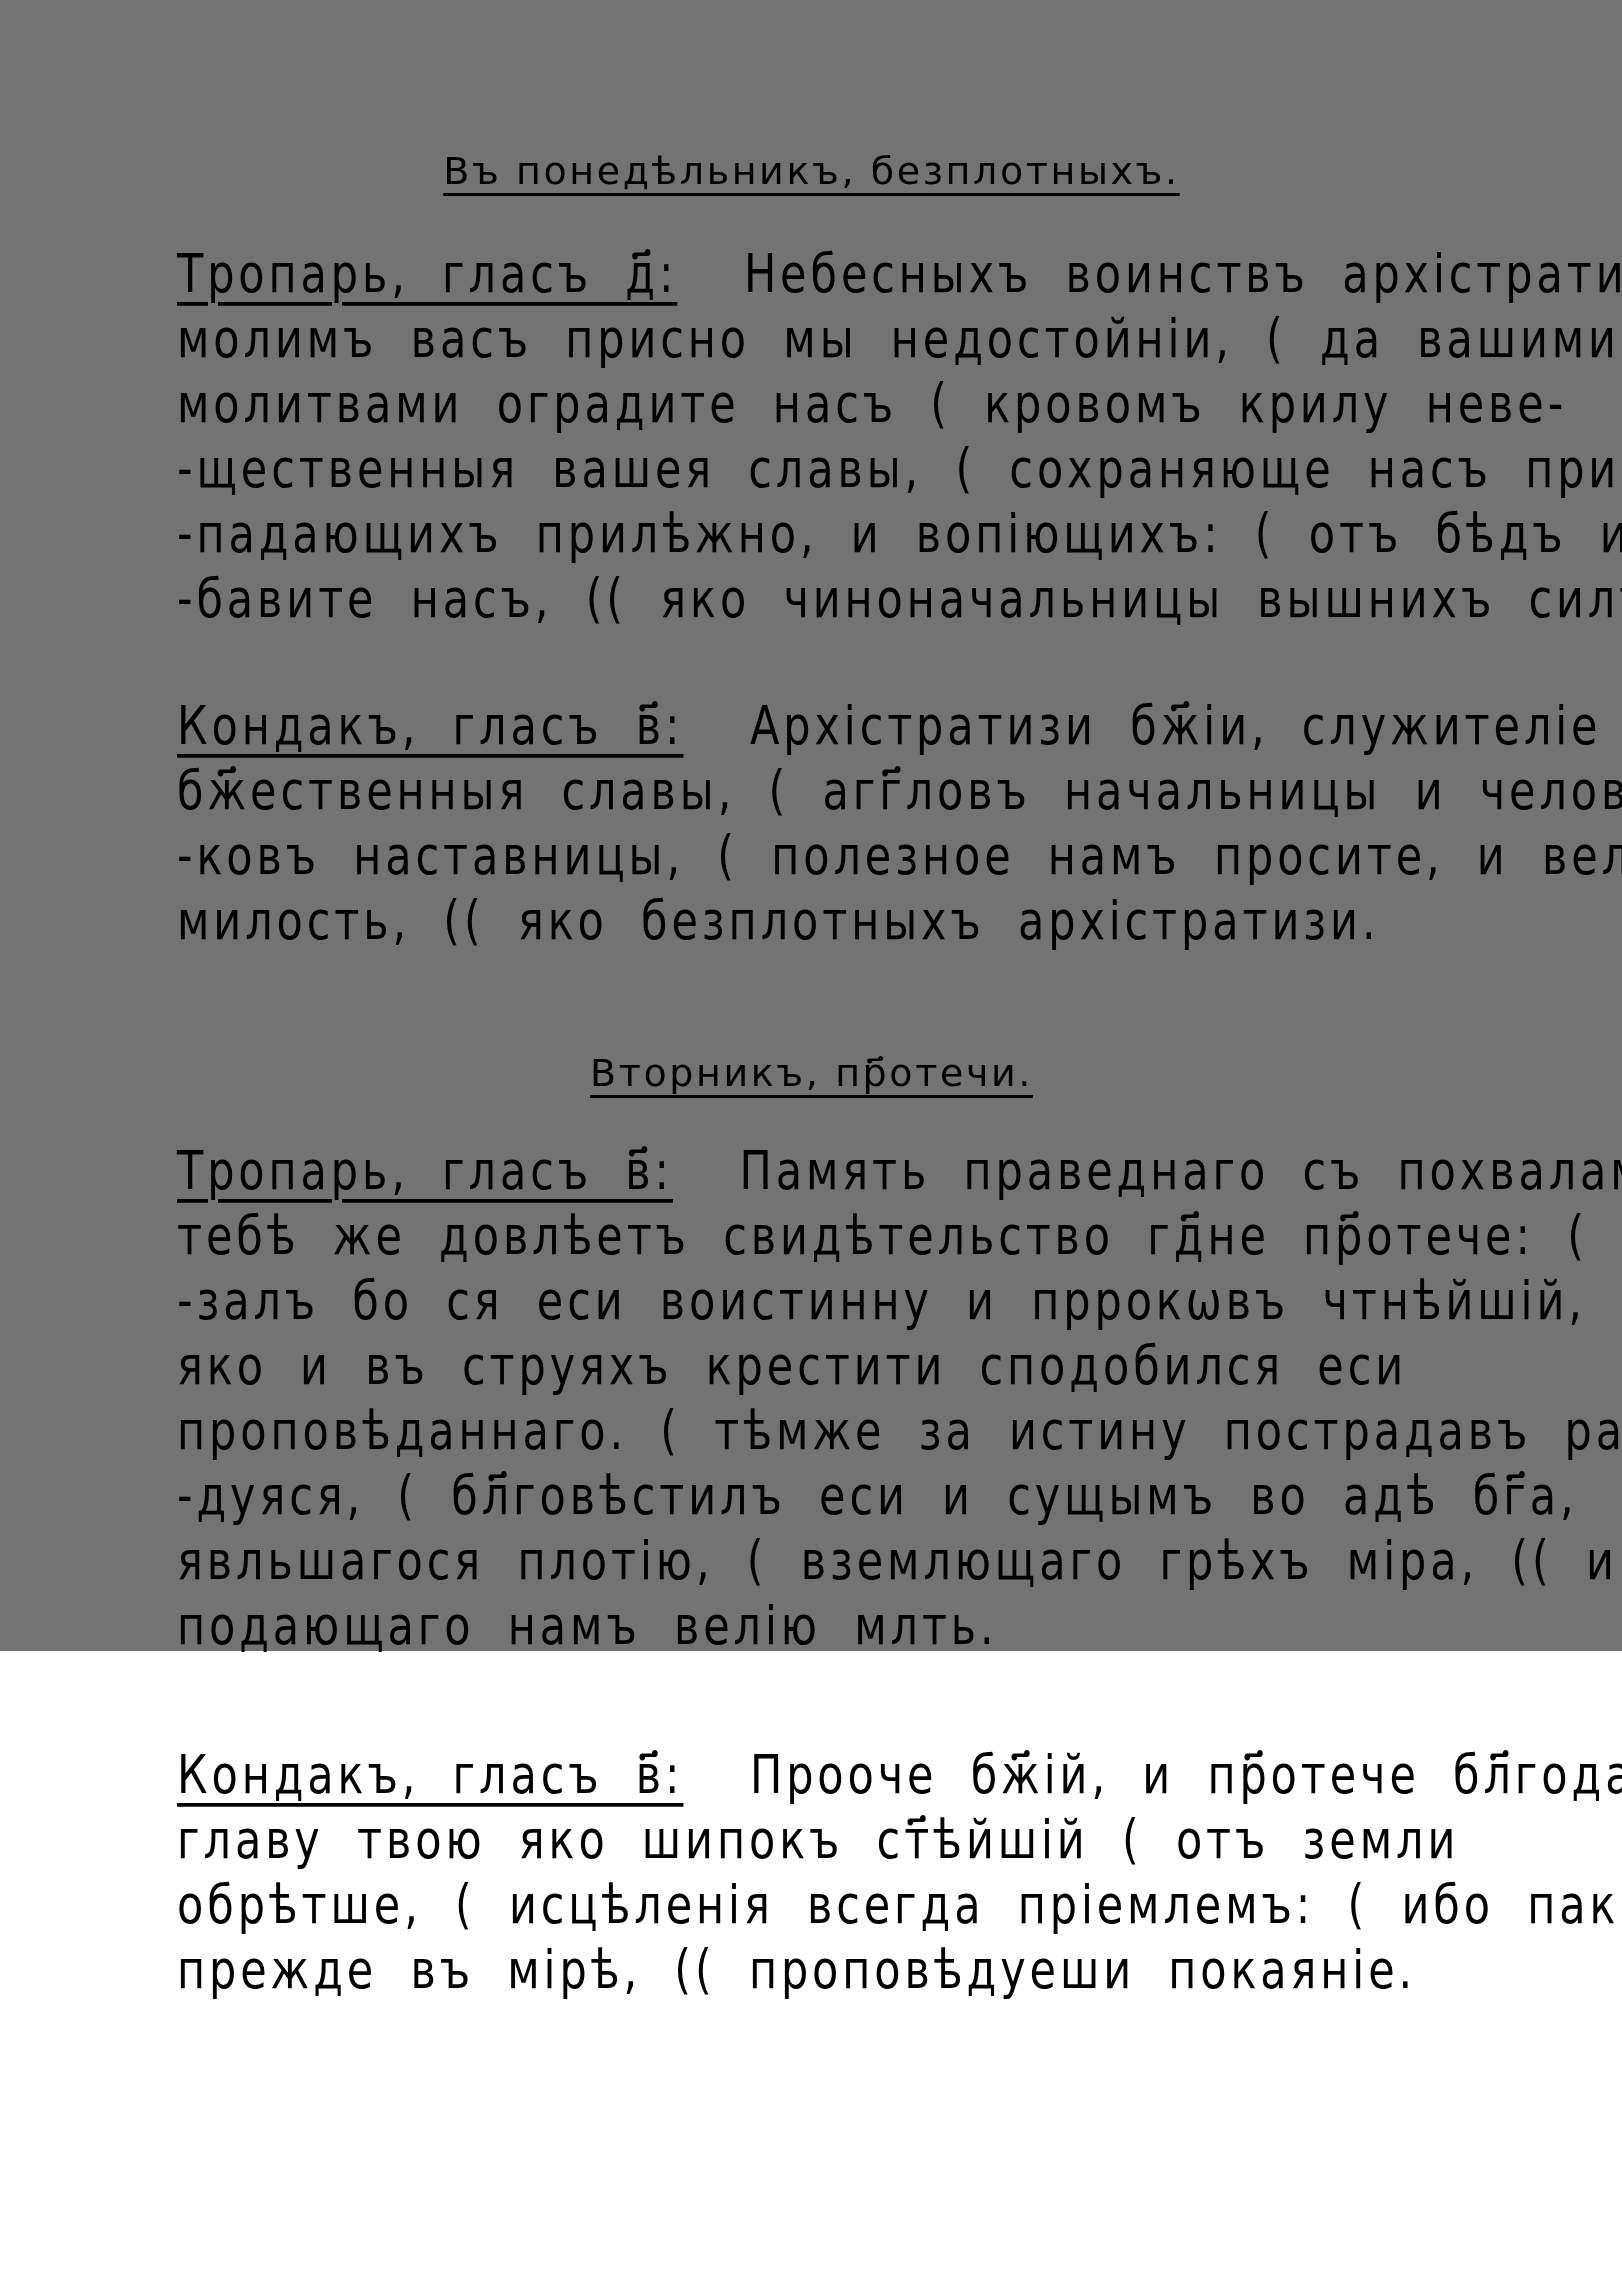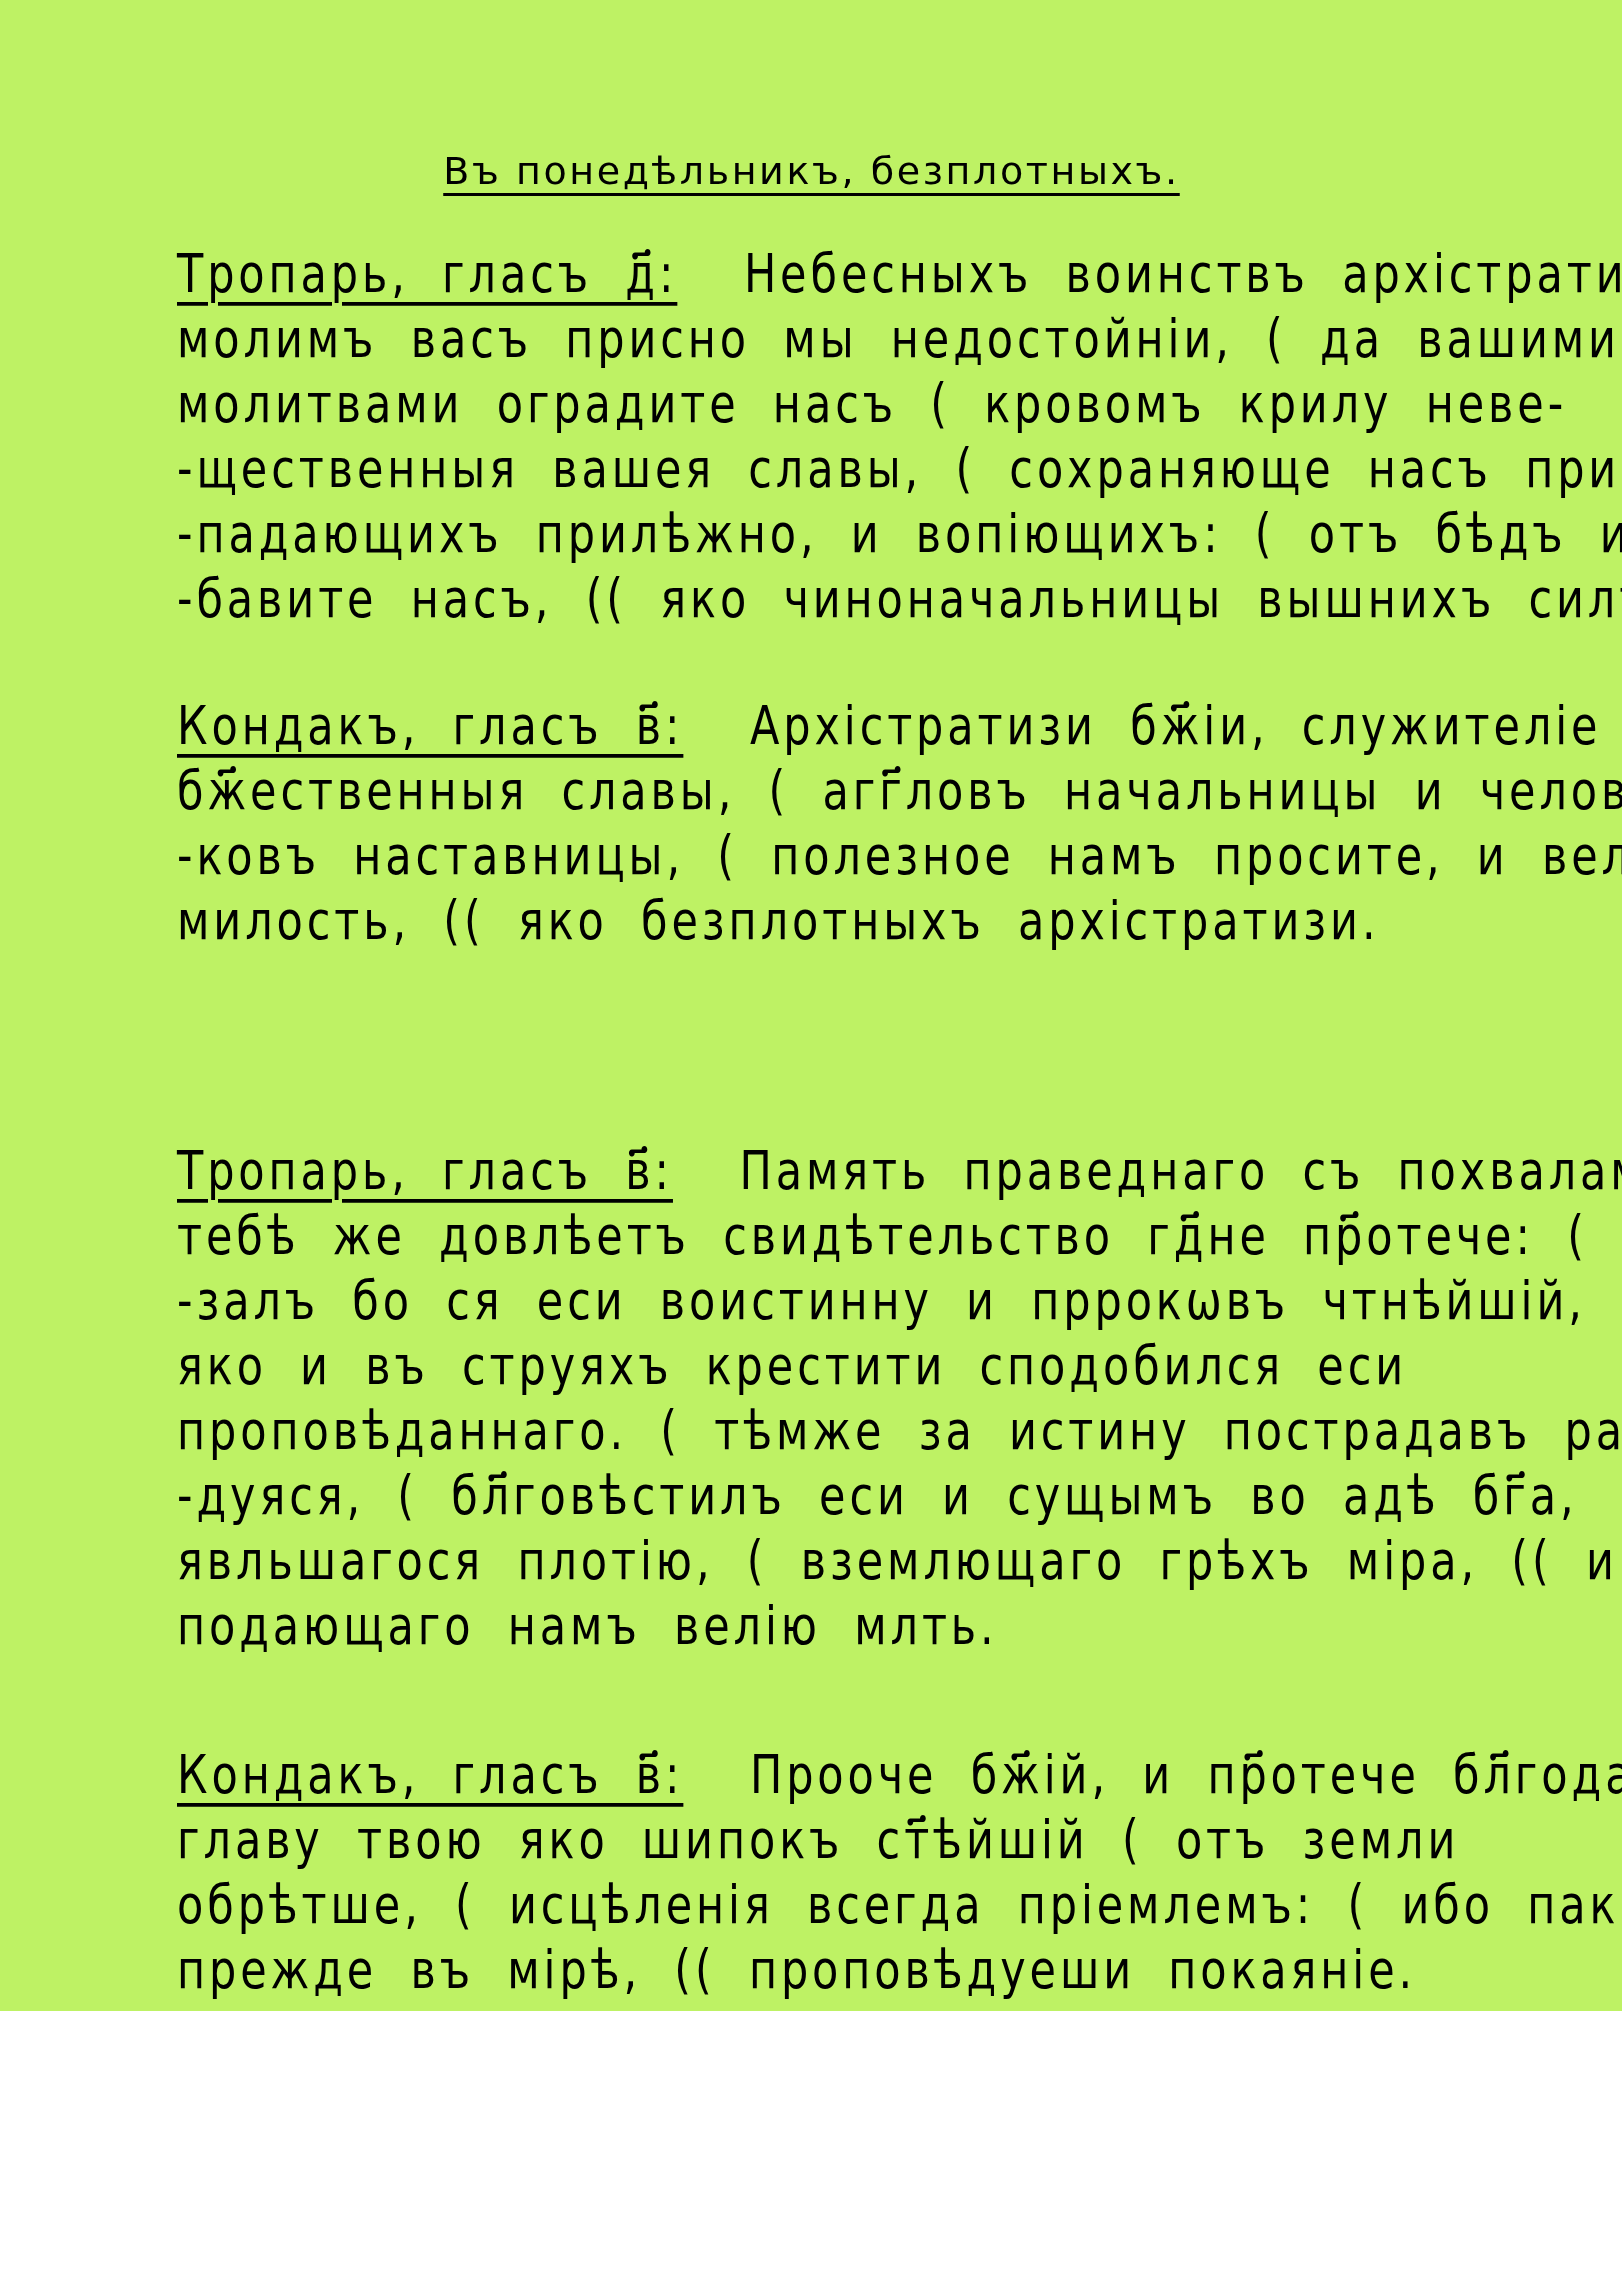--- a/index.html
+++ b/index.html
@@ -12,22 +12,22 @@
       height: 2295px;
       position: relative;
       overflow: hidden;
       color: #000000;
       font-family: "DejaVu Sans", sans-serif;
     }
     .page {
       position: absolute;
       left: 0; top: 0;
       width: 1623px;
-      height: 2011px;
-      background: #bef264;
+      height: 1651px;
+      background: #737373;
     }
     .heading {
       position: absolute;
       left: 0;
       width: 1623px;
       text-align: center;
       font-size: 38px;
       letter-spacing: 2.6px;
       line-height: 1;
     }
@@ -76,20 +76,23 @@
     <span class="line">-бавите насъ, (( яко чиноначальницы вышнихъ силъ.</span>
   </div>
 
   <div class="block" style="top:699px;">
     <span class="line"><span class="label">Кондакъ, гласъ в҃:</span>&nbsp;&nbsp;<span>Архістратизи бж҃іи, служителіе</span></span>
     <span class="line">бж҃ественныя славы, ( агг҃ловъ начальницы и человѣ-</span>
     <span class="line">-ковъ наставницы, ( полезное намъ просите, и велію</span>
     <span class="line">милость, (( яко безплотныхъ архістратизи.</span>
   </div>
 
+  <div class="heading" style="top:1054px;">
+    <span>Вторникъ, пр҃отечи.</span>
+  </div>
 
   <div class="block" style="top:1144px;">
     <span class="line"><span class="label">Тропарь, гласъ в҃:</span>&nbsp;&nbsp;<span>Память праведнаго съ похвалами, (</span></span>
     <span class="line">тебѣ же довлѣетъ свидѣтельство гд҃не пр҃отече: ( пока-</span>
     <span class="line">-залъ бо ся еси воистинну и пррокωвъ чтнѣйшій, (</span>
     <span class="line">яко и въ струяхъ крестити сподобился еси</span>
     <span class="line">проповѣданнаго. ( тѣмже за истину пострадавъ ра-</span>
     <span class="line">-дуяся, ( бл҃говѣстилъ еси и сущымъ во адѣ бг҃а,</span>
     <span class="line">явльшагося плотію, ( вземлющаго грѣхъ міра, (( и</span>
     <span class="line">подающаго намъ велію млть.</span>

